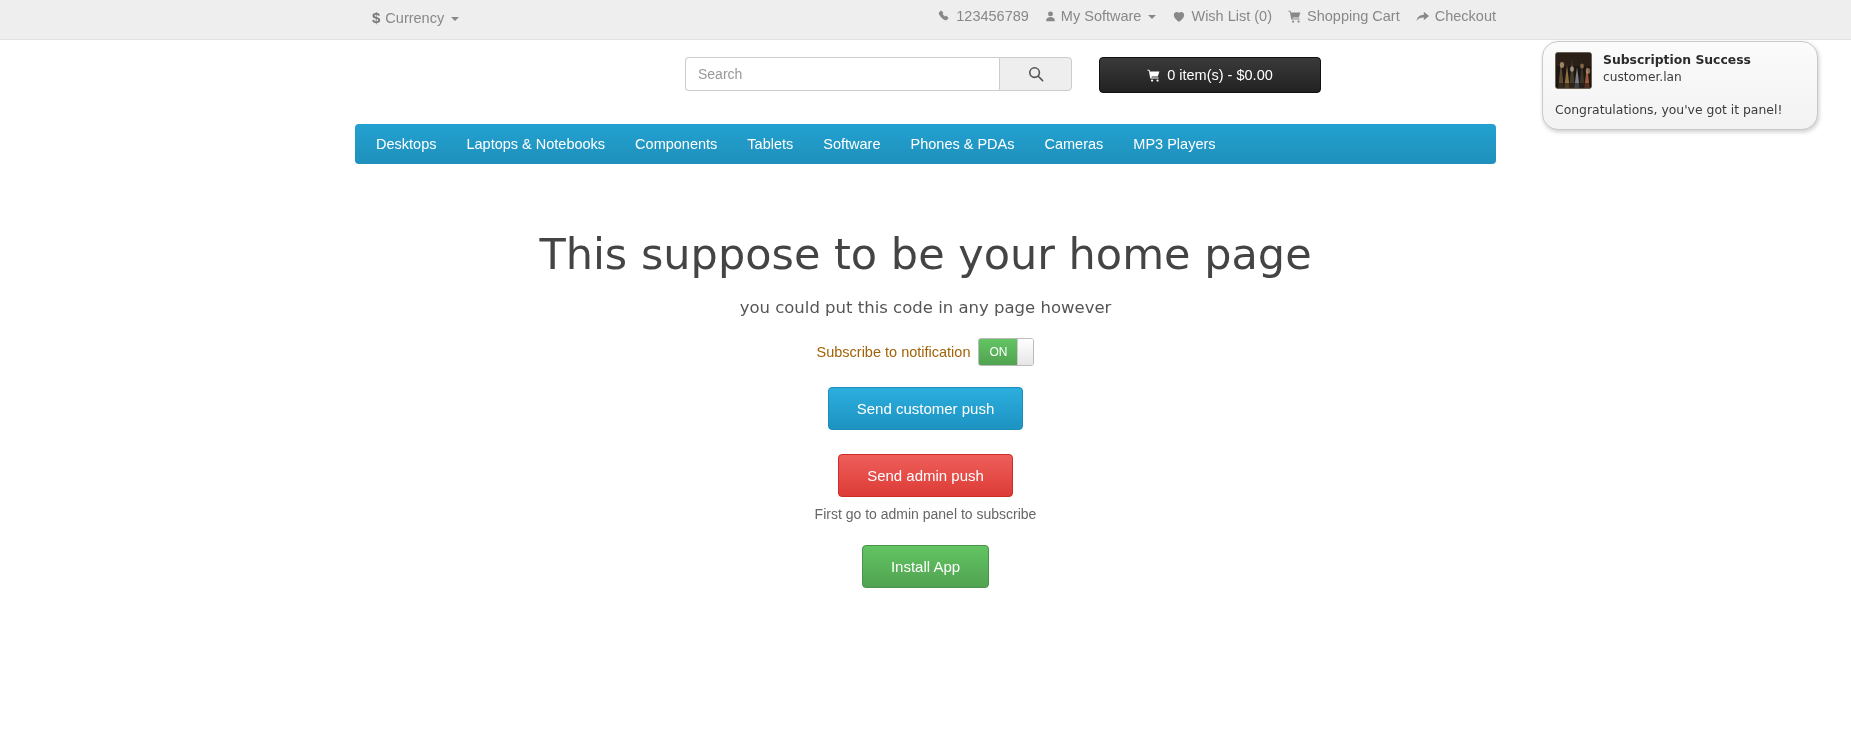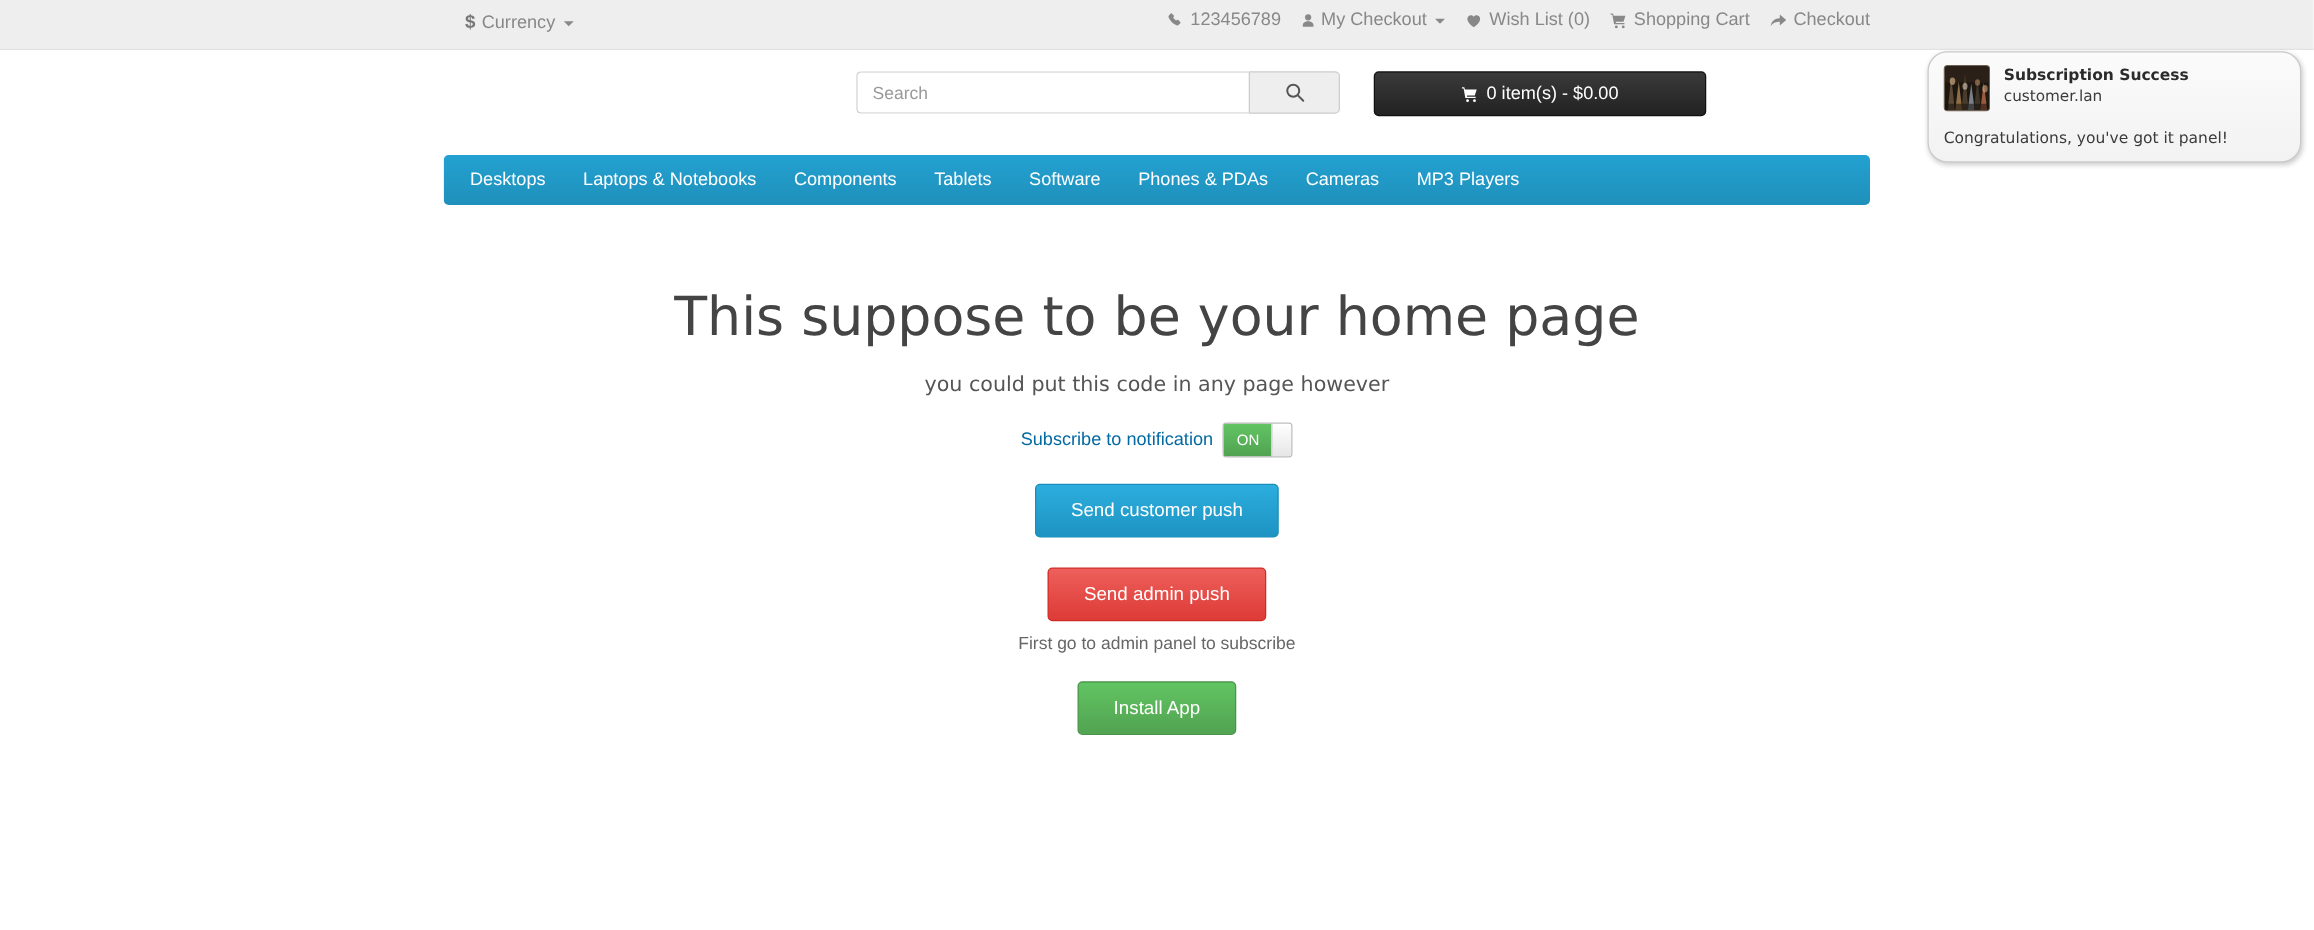--- a/index.html
+++ b/index.html
@@ -101,21 +101,21 @@
     height: 34px;
     background: #eeeeee;
     border: 1px solid #cccccc;
     border-radius: 0 4px 4px 0;
     cursor: pointer;
     display: flex; align-items: center; justify-content: center;
   }
   .cart-btn {
     position: absolute;
     left: 744px; top: 17px;
-    width: 266px; height: 36px;
+    width: 222px; height: 36px;
     background: #292929;
     background-image: linear-gradient(to bottom, #3a3a3a 0%, #222222 100%);
     border: 1px solid #111;
     border-radius: 4px;
     color: #ffffff;
     font-size: 14.5px;
     display: flex; align-items: center; justify-content: center;
     gap: 6px;
     cursor: pointer;
   }
@@ -167,21 +167,21 @@
 
   .subscribe-row {
     margin-top: 21px;
     display: flex;
     align-items: center;
     justify-content: center;
     gap: 8px;
   }
   .subscribe-label {
     font-size: 14.5px;
-    color: #0369a1;
+    color: #a16207;
   }
   .toggle {
     width: 56px; height: 28px;
     border: 1px solid #bbbbbb;
     border-radius: 3px;
     display: flex;
     align-items: stretch;
     overflow: hidden;
     cursor: pointer;
     background: #f0f0f0;
@@ -234,21 +234,21 @@
     color: #666666;
     margin-top: 9px;
   }
   .install-wrap { margin-top: 23px; }
 
   
   .notification {
     position: absolute;
     left: 1542px;
     top: 41px;
-    width: 299px;
+    width: 276px;
     min-height: 78px;
     background: #f7f7f7;
     background-image: linear-gradient(to bottom, #fbfbfb 0%, #f2f2f2 100%);
     border: 1px solid #c9c9c9;
     border-radius: 16px;
     box-shadow: 1px 2px 4px rgba(0,0,0,0.20);
     padding: 10px 12px 12px 12px;
     font-family: "DejaVu Sans", sans-serif;
   }
   .notif-top { display: flex; gap: 11px; }
@@ -300,21 +300,21 @@
           <path d="M3.2 1.1 1.4 2.9c-.5.5-.6 1.3-.3 1.9 1.6 3.4 4.4 6.2 7.8 7.8.6.3 1.4.2 1.9-.3l1.8-1.8c.3-.3.3-.9 0-1.2l-2-2c-.3-.3-.8-.3-1.1-.1l-1 .7c-1.2-.7-2.2-1.7-2.9-2.9l.7-1c.2-.3.2-.8-.1-1.1l-2-2c-.3-.3-.9-.3-1.2 0z"></path>
         </svg>
         <span>123456789</span>
       </a>
 
       <a>
         <svg class="ic" width="11" height="13" viewBox="0 0 16 16">
           <circle cx="8" cy="4.2" r="3.6"></circle>
           <path d="M8 8.6c-3.4 0-6.2 2-6.2 4.4V15h12.4v-2c0-2.4-2.8-4.4-6.2-4.4z"></path>
         </svg>
-        <span>My Checkout</span>
+        <span>My Software</span>
         <span class="caret"></span>
       </a>
 
       <a>
         <svg class="ic" width="14" height="13" viewBox="0 0 16 16">
           <path d="M8 14.5s-6.3-4-6.3-8.1c0-2.2 1.6-3.8 3.6-3.8 1.3 0 2.2.7 2.7 1.5.5-.8 1.4-1.5 2.7-1.5 2 0 3.6 1.6 3.6 3.8 0 4.1-6.3 8.1-6.3 8.1z"></path>
         </svg>
         <span>Wish List (0)</span>
       </a>
 

